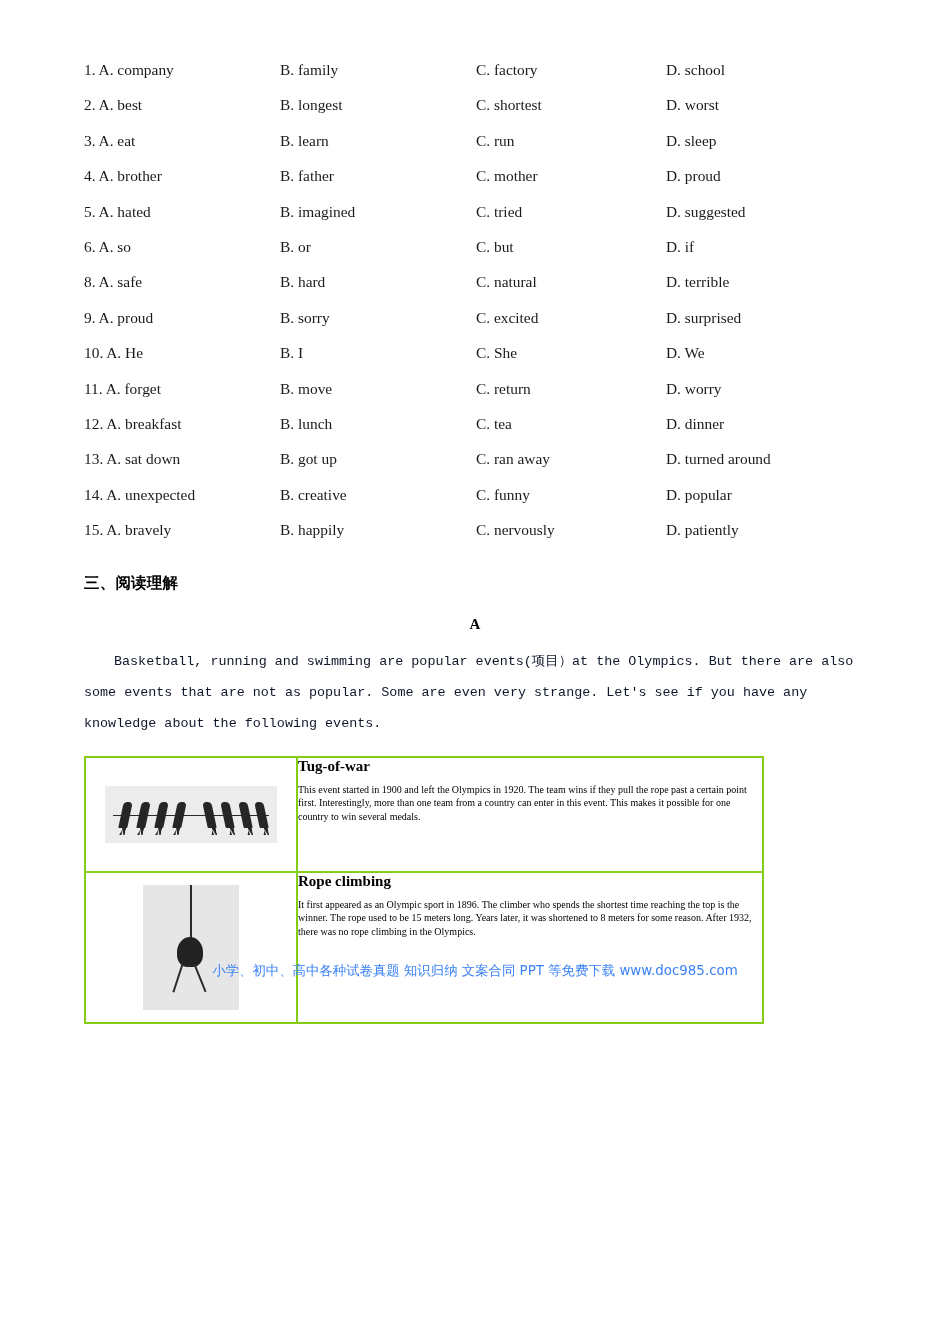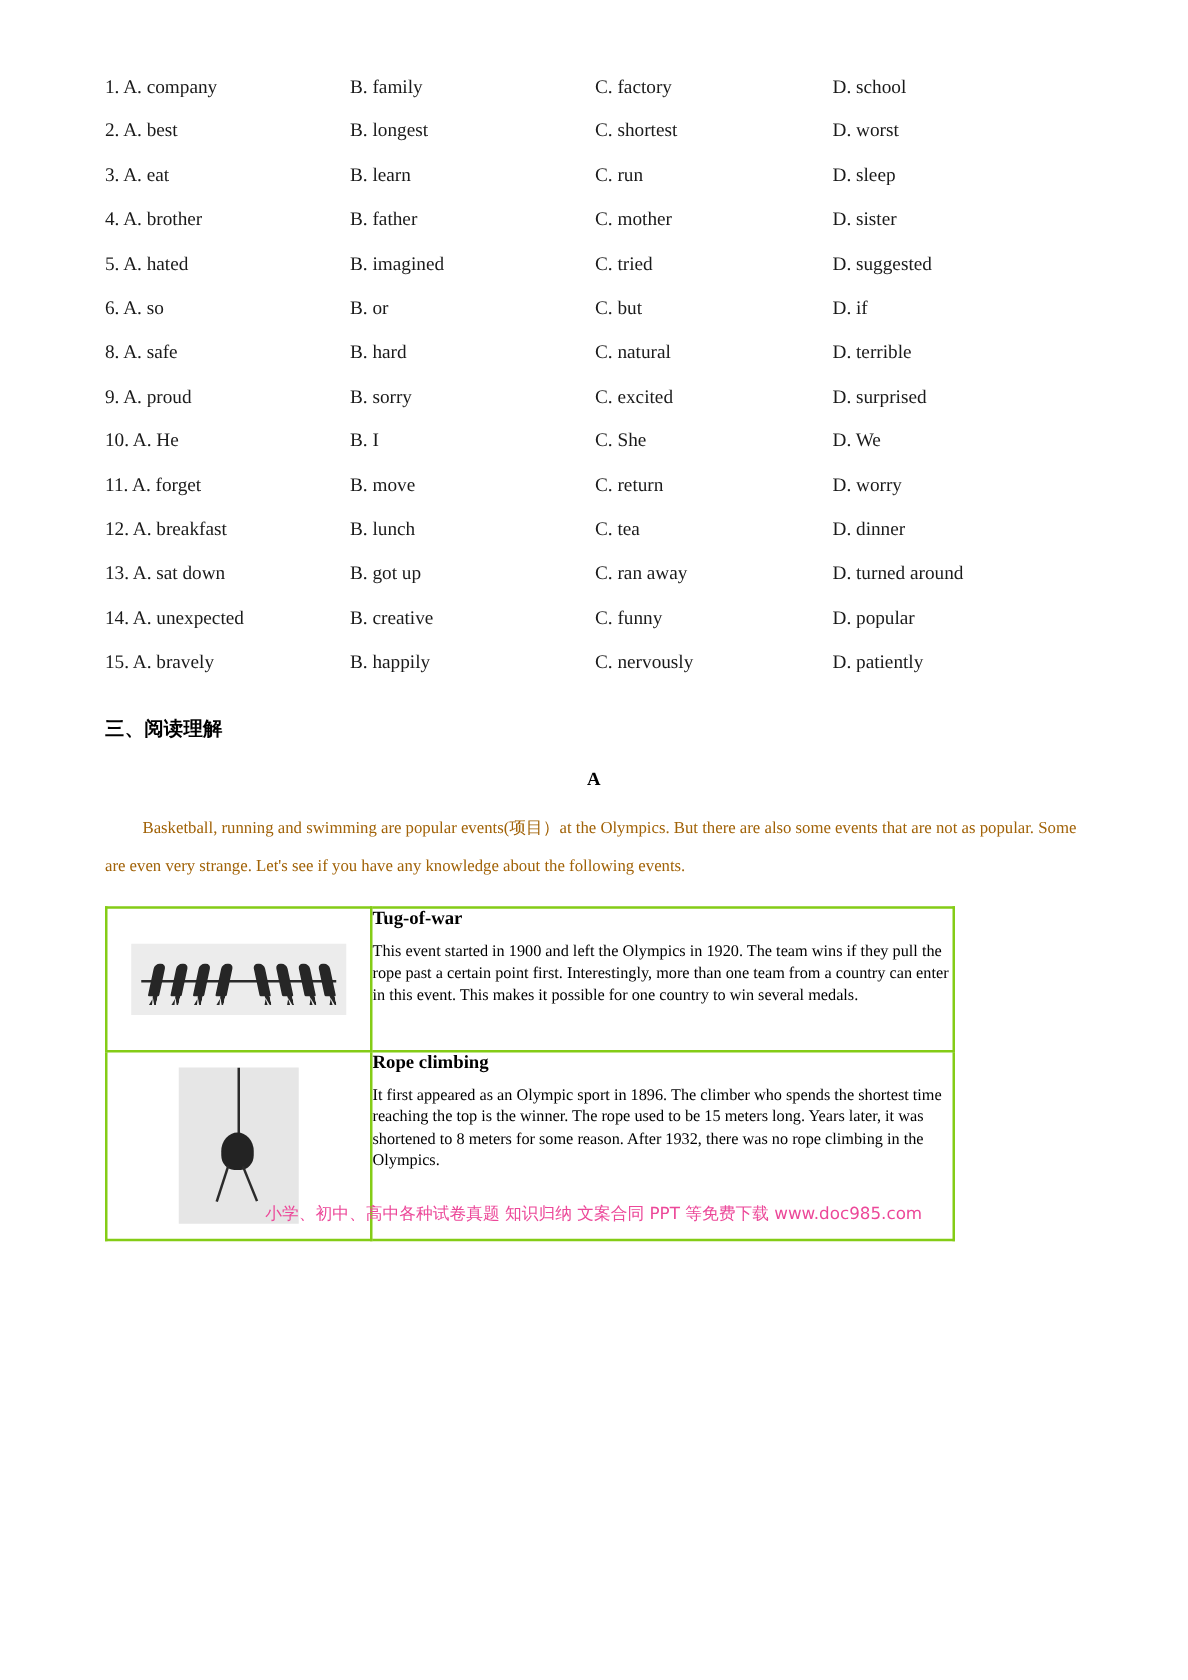--- a/index.html
+++ b/index.html
@@ -64,24 +64,24 @@
     text-align: center;
     font-family: "Liberation Serif", serif;
     font-weight: bold;
     font-size: 15px;
     margin-top: 22px;
   }
 
   
   .passage {
     margin-top: 14px;
-    font-family: Liberation Serif, serif;
+    font-family: Liberation Mono, monospace;
     font-size: 13.4px;
     line-height: 2.3;
-    color: #a16207;
+    color: #0f172a;
     text-indent: 30px;
   }
 
   
   table.events {
     margin-top: 16px;
     border-collapse: collapse;
     width: 680px;
     table-layout: fixed;
   }
@@ -99,21 +99,21 @@
     padding: 12px 14px 14px 14px;
   }
   .event-title {
     font-family: "Liberation Serif", serif;
     font-weight: bold;
     font-size: 15px;
     margin-bottom: 8px;
   }
   .event-body {
     font-family: "Liberation Serif", serif;
-    font-size: 13px;
+    font-size: 10px;
     line-height: 1.33;
     color: #000;
   }
 
   
   .tug-img {
     width: 172px;
     height: 57px;
     margin: 28px auto;
     background: #ececec;
@@ -185,21 +185,21 @@
 
   
   .footer {
     position: absolute;
     left: 0;
     right: 0;
     bottom: 36px;
     text-align: center;
     font-family: "DejaVu Sans", sans-serif;
     font-size: 13.4px;
-    color: #ec4899;
+    color: #3b82f6;
   }
 </style>
 </head>
 <body>
 
 <div class="page">
 
   <div class="mc-list">
     <div class="mc-row">
       <span class="mc-col a">1. A. company</span>
@@ -216,21 +216,21 @@
     <div class="mc-row">
       <span class="mc-col a">3. A. eat</span>
       <span class="mc-col b">B. learn</span>
       <span class="mc-col c">C. run</span>
       <span class="mc-col d">D. sleep</span>
     </div>
     <div class="mc-row">
       <span class="mc-col a">4. A. brother</span>
       <span class="mc-col b">B. father</span>
       <span class="mc-col c">C. mother</span>
-      <span class="mc-col d">D. sister</span>
+      <span class="mc-col d">D. proud</span>
     </div>
     <div class="mc-row">
       <span class="mc-col a">5. A. hated</span>
       <span class="mc-col b">B. imagined</span>
       <span class="mc-col c">C. tried</span>
       <span class="mc-col d">D. suggested</span>
     </div>
     <div class="mc-row">
       <span class="mc-col a">6. A. so</span>
       <span class="mc-col b">B. or</span>

